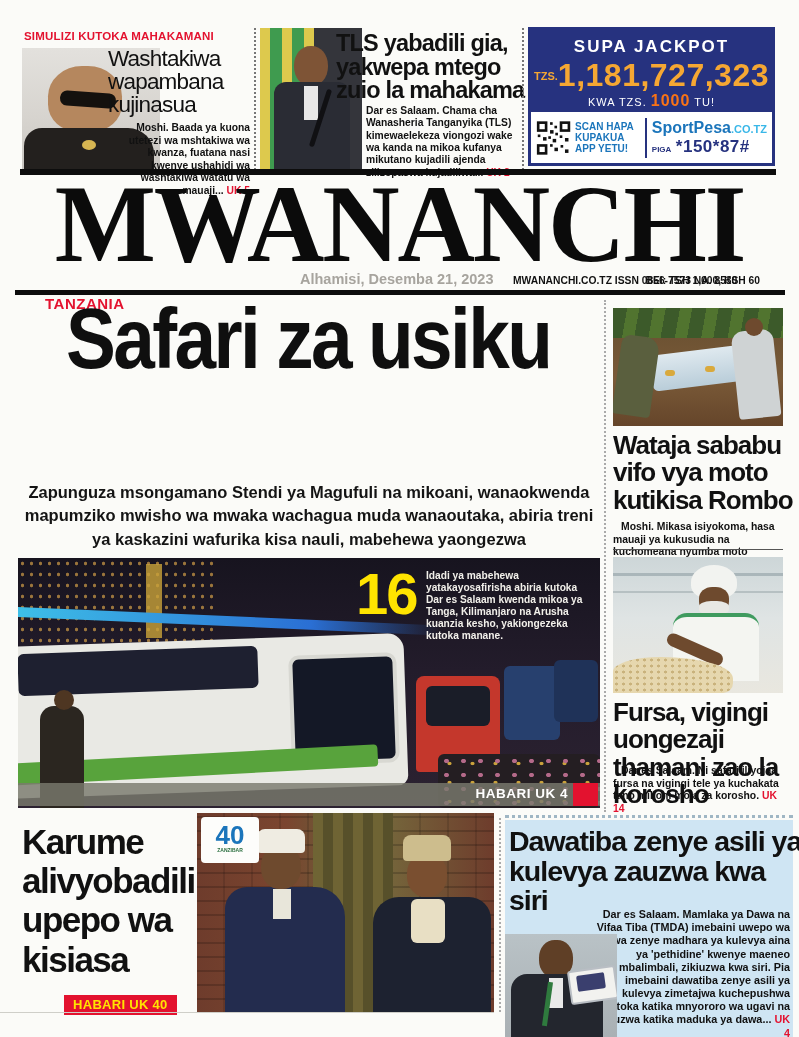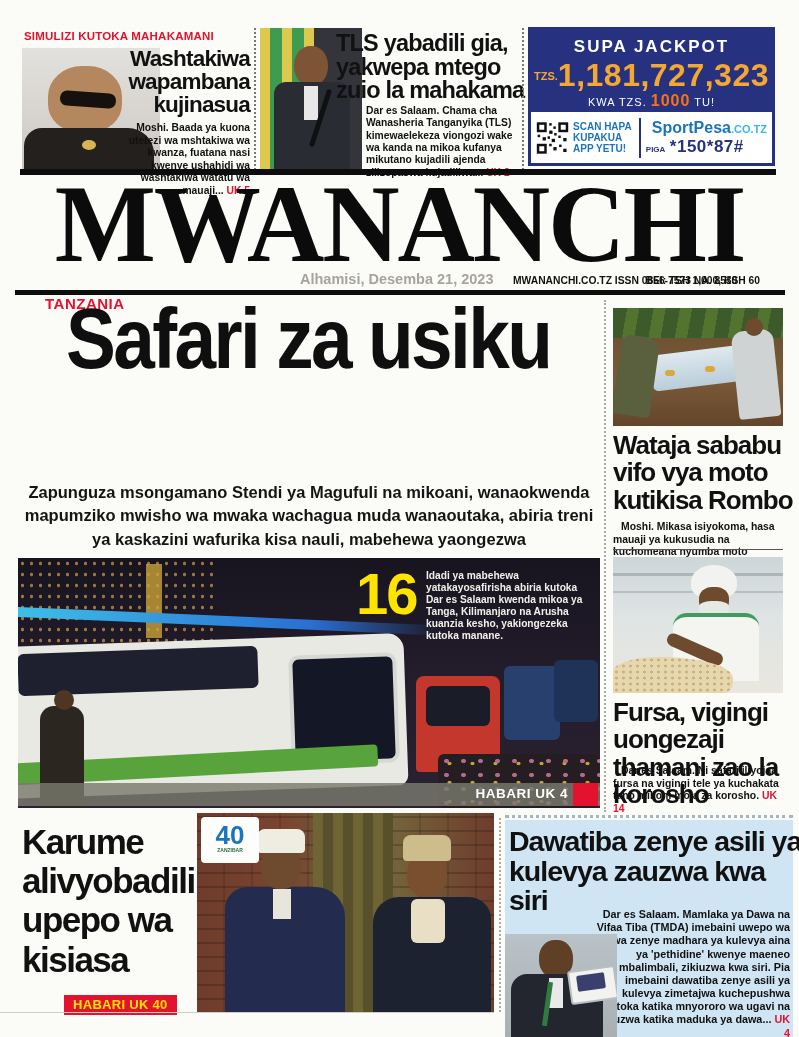--- a/index.html
+++ b/index.html
@@ -3,39 +3,39 @@
 <meta charset="utf-8">
 <style>
   html,body{margin:0;padding:0;}
   body{width:799px;height:1037px;background:#fbfbf8;font-family:"Liberation Sans",sans-serif;position:relative;overflow:hidden;color:#111;}
   .abs{position:absolute;}
   .red{color:#e3122f;}
   .condblock{transform:scaleX(.92);transform-origin:left top;}
   
   .kicker{left:24px;top:30px;font-size:11.5px;font-weight:bold;color:#e3122f;letter-spacing:.2px;}
   .court-photo{left:22px;top:48px;width:138px;height:122px;background:linear-gradient(180deg,#e3e1dd 0%,#d6d3ce 60%,#c9c6c1 100%);overflow:hidden;}
-  .court-headline{left:108px;top:48px;width:142px;text-align:right;font-size:22.5px;font-weight:bold;line-height:1.02;letter-spacing:-.8px;}
+  .court-headline{left:108px;top:48px;width:142px;text-align:left;font-size:22.5px;font-weight:normal;line-height:1.02;letter-spacing:-.8px;}
   .court-body{left:112px;top:122px;width:138px;text-align:right;font-size:10.3px;font-weight:bold;line-height:1.22;}
   .tdiv1{left:254px;top:28px;height:142px;border-left:2px dotted #777;}
   .tls-photo{left:260px;top:28px;width:102px;height:142px;background:#43454c;overflow:hidden;}
   .tls-headline{left:336px;top:32px;width:196px;font-size:23.5px;font-weight:bold;line-height:1.0;letter-spacing:-.8px;}
   .tls-body{left:366px;top:105px;width:152px;font-size:10.3px;font-weight:bold;line-height:1.2;}
   .tdiv2{left:522px;top:28px;height:142px;border-left:2px dotted #777;}
   .ad{left:528px;top:27px;width:247px;height:139px;border:3px solid #26327f;background:#fff;box-sizing:border-box;}
   .ad-top{position:absolute;left:0;top:0;right:0;height:82px;background:#26327f;text-align:center;color:#fff;}
   .ad-title{font-size:17px;font-weight:bold;letter-spacing:2px;margin-top:7px;}
   .ad-amount-row{margin-top:2px;line-height:1;}
   .ad-cur{font-size:11px;color:#f5a733;font-weight:bold;vertical-align:6px;}
   .ad-amount{font-size:32px;color:#f5a733;font-weight:bold;letter-spacing:.5px;}
   .ad-kwa{font-size:11px;letter-spacing:1px;margin-top:1px;}
   .ad-stake{color:#f97316;font-size:16px;font-weight:bold;}
   .ad-bottom{position:absolute;left:0;top:82px;right:0;bottom:0;display:flex;align-items:center;padding:3px 5px;box-sizing:border-box;}
   .scan-text{color:#1b75bb;font-weight:bold;font-size:10px;line-height:1.1;width:74px;margin-left:4px;}
   .ad-vdiv{width:2px;background:#26327f;height:40px;margin:0 5px;}
-  .brand{font-size:16px;font-weight:bold;color:#1b75bb;line-height:1;margin-left:6px;}
+  .brand{font-size:16px;font-weight:bold;color:#1b75bb;line-height:1;}
   .brand-tld{color:#39b7e8;font-size:11px;font-weight:bold;}
   .piga{font-size:8px;color:#26327f;font-weight:bold;}
   .ussd{font-size:17px;color:#26327f;font-weight:bold;letter-spacing:.5px;}
   .blackbar{left:20px;top:169px;width:756px;height:6px;background:#0d0d0d;}
   
   .mast-title{left:0;top:163px;width:799px;text-align:center;font-family:"Liberation Serif",serif;font-weight:bold;font-size:104px;letter-spacing:-2px;line-height:1.18;color:#0b0b0b;transform:scale(1.03,1.06);}
   .mast-region{left:45px;top:269px;font-size:15px;font-weight:bold;color:#e3122f;letter-spacing:.5px;margin-top:26px;}
   .mast-date{left:300px;top:271px;font-size:14.5px;font-weight:bold;color:#a7a49e;}
   .mast-info{left:487px;top:275px;font-size:10.3px;font-weight:bold;color:#111;padding-left:26px;}
   .mast-price{left:760px;top:275px;font-size:10.3px;font-weight:bold;color:#111;transform:translateX(-100%);white-space:nowrap;}

